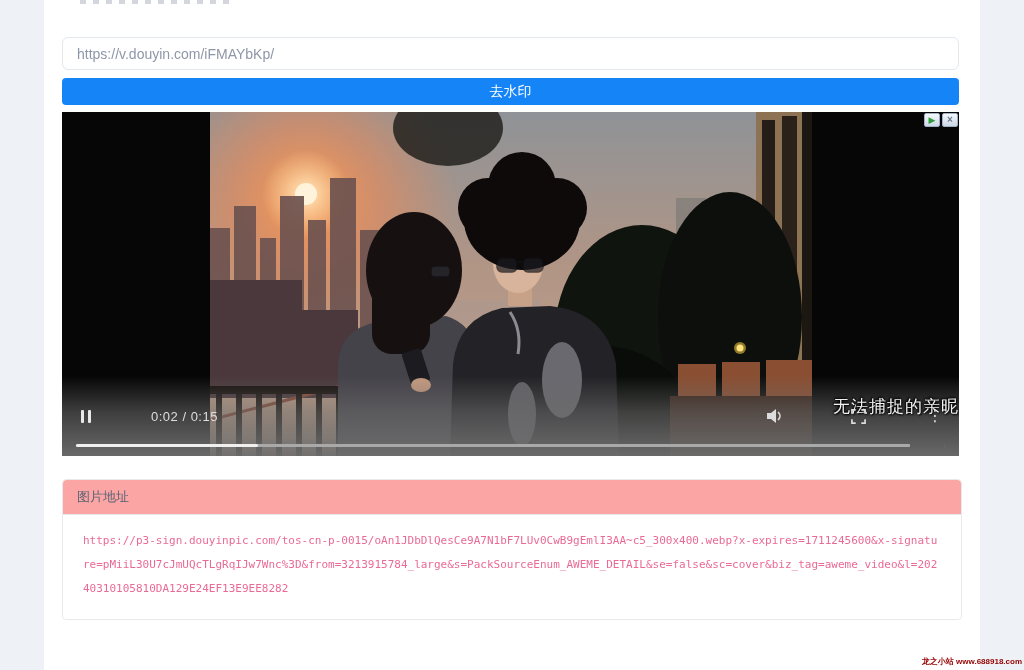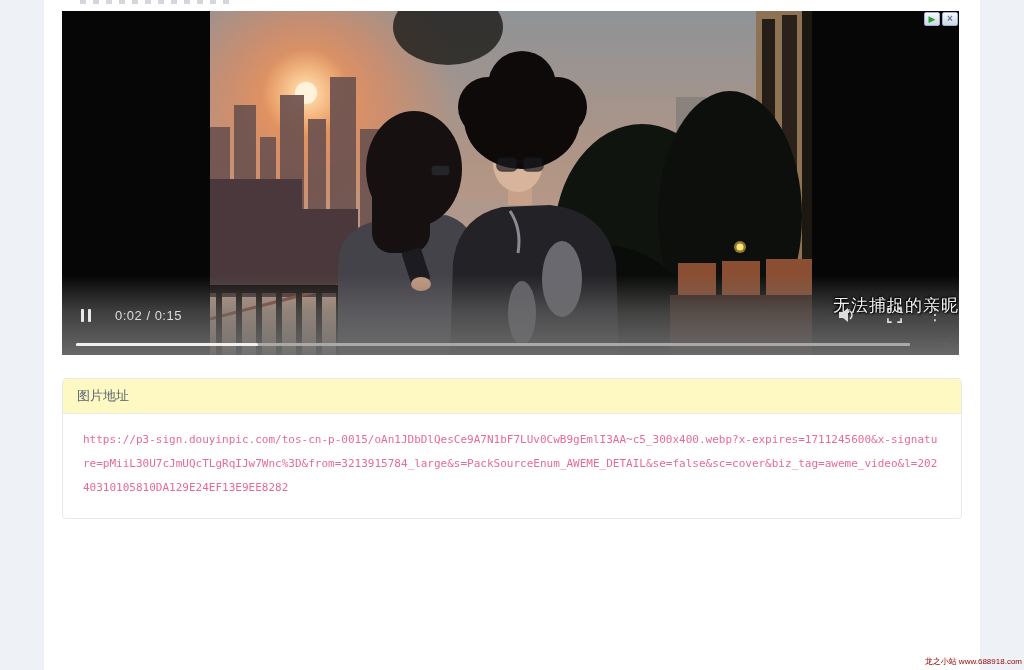--- a/index.html
+++ b/index.html
@@ -53,63 +53,65 @@
     position:absolute; left:0; right:0; bottom:38px; text-align:right;
     color:#f2f2f2; font-size:17px; letter-spacing:1px; z-index:4;
     text-shadow:0 0 3px #000,1px 1px 2px #000,-1px -1px 2px #000;
   }
   .controls-shade {
     position:absolute; left:0; right:0; bottom:0; height:80px; z-index:3;
     background:linear-gradient(to bottom, rgba(108,108,108,0), rgba(108,108,108,.55) 45%, rgba(110,110,110,.95));
   }
   .controls-row {
     position:absolute; left:0; right:0; bottom:22px; height:36px; z-index:5;
-    display:flex; align-items:center; padding:0 17px;
+    display:flex; align-items:center; padding:0 17px;gap:36px;
   }
   .pause-btn { display:flex; gap:4px; cursor:pointer; padding:2px; }
   .pause-btn span { width:3px; height:13px; background:#e9e9e9; border-radius:1px; }
   .time-label { color:#dedede; font-size:13px; margin-left:22px; letter-spacing:.5px; }
   .ctrl-spacer { flex:1; }
   .ctrl-icon { cursor:pointer; display:flex; align-items:center; justify-content:center; }
   .vol { margin-right:30px; }
   .fs { margin-right:26px; }
   .kebab { color:#d9d9d9; font-size:16px; line-height:1; width:14px; text-align:center; }
   .progress-track {
     position:absolute; left:14px; right:14px; bottom:9px; height:3px; z-index:5;
     background:#8f8f8f; border-radius:2px; cursor:pointer;
   }
   .progress-buffered { position:absolute; left:0; top:0; bottom:0; background:#a9a9a9; border-radius:2px; }
   .progress-played  { position:absolute; left:0; top:0; bottom:0; background:#efefef; border-radius:2px; z-index:1; }
   .progress-rest { position:absolute; right:0; top:0; bottom:0; width:4%; background:#5e5e5e; border-radius:0 2px 2px 0; }
   
   .section { margin-top:23px; border:1px solid #e9e9ec; border-radius:4px; }
   .section-header {
-    background:#fef9c3; border-bottom:1px solid #e9e9ec;
+    background:#fca5a5; border-bottom:1px solid #e9e9ec;
     padding:8px 14px; font-size:13px; color:#5b6474; border-radius:4px 4px 0 0;
   }
   .section-body {
     padding:14px 20px 18px 20px; background:#fff; border-radius:0 0 4px 4px;
   }
   .code-url {
     font-family:"DejaVu Sans Mono","Liberation Mono",monospace;
     font-size:11px; line-height:24px; color:#ea6a96; word-break:break-all;
   }
   .watermark {
     position:fixed; right:2px; bottom:3px; z-index:20;
-    font-size:8px; font-weight:normal; color:#970000; letter-spacing:0;
+    font-size:8px; font-weight:bold; color:#970000; letter-spacing:0;
   }
 </style>
 </head>
 <body>
 
 <div class="card">
 
   <div class="clipped-heading"></div>
 
-
+  <input class="url-input" type="text" value="https://v.douyin.com/iFMAYbKp/" style="">
+
+  <button class="go-btn">去水印</button>
 
   <div class="player">
 
     <div class="video-surface">
       <svg width="602" height="344" viewBox="0 0 602 344">
         <defs>
           <linearGradient id="sky" x1="0" y1="0" x2="0" y2="1">
             <stop offset="0" stop-color="#8f9397"></stop>
             <stop offset="0.45" stop-color="#b19585"></stop>
             <stop offset="1" stop-color="#c4a38c"></stop>

